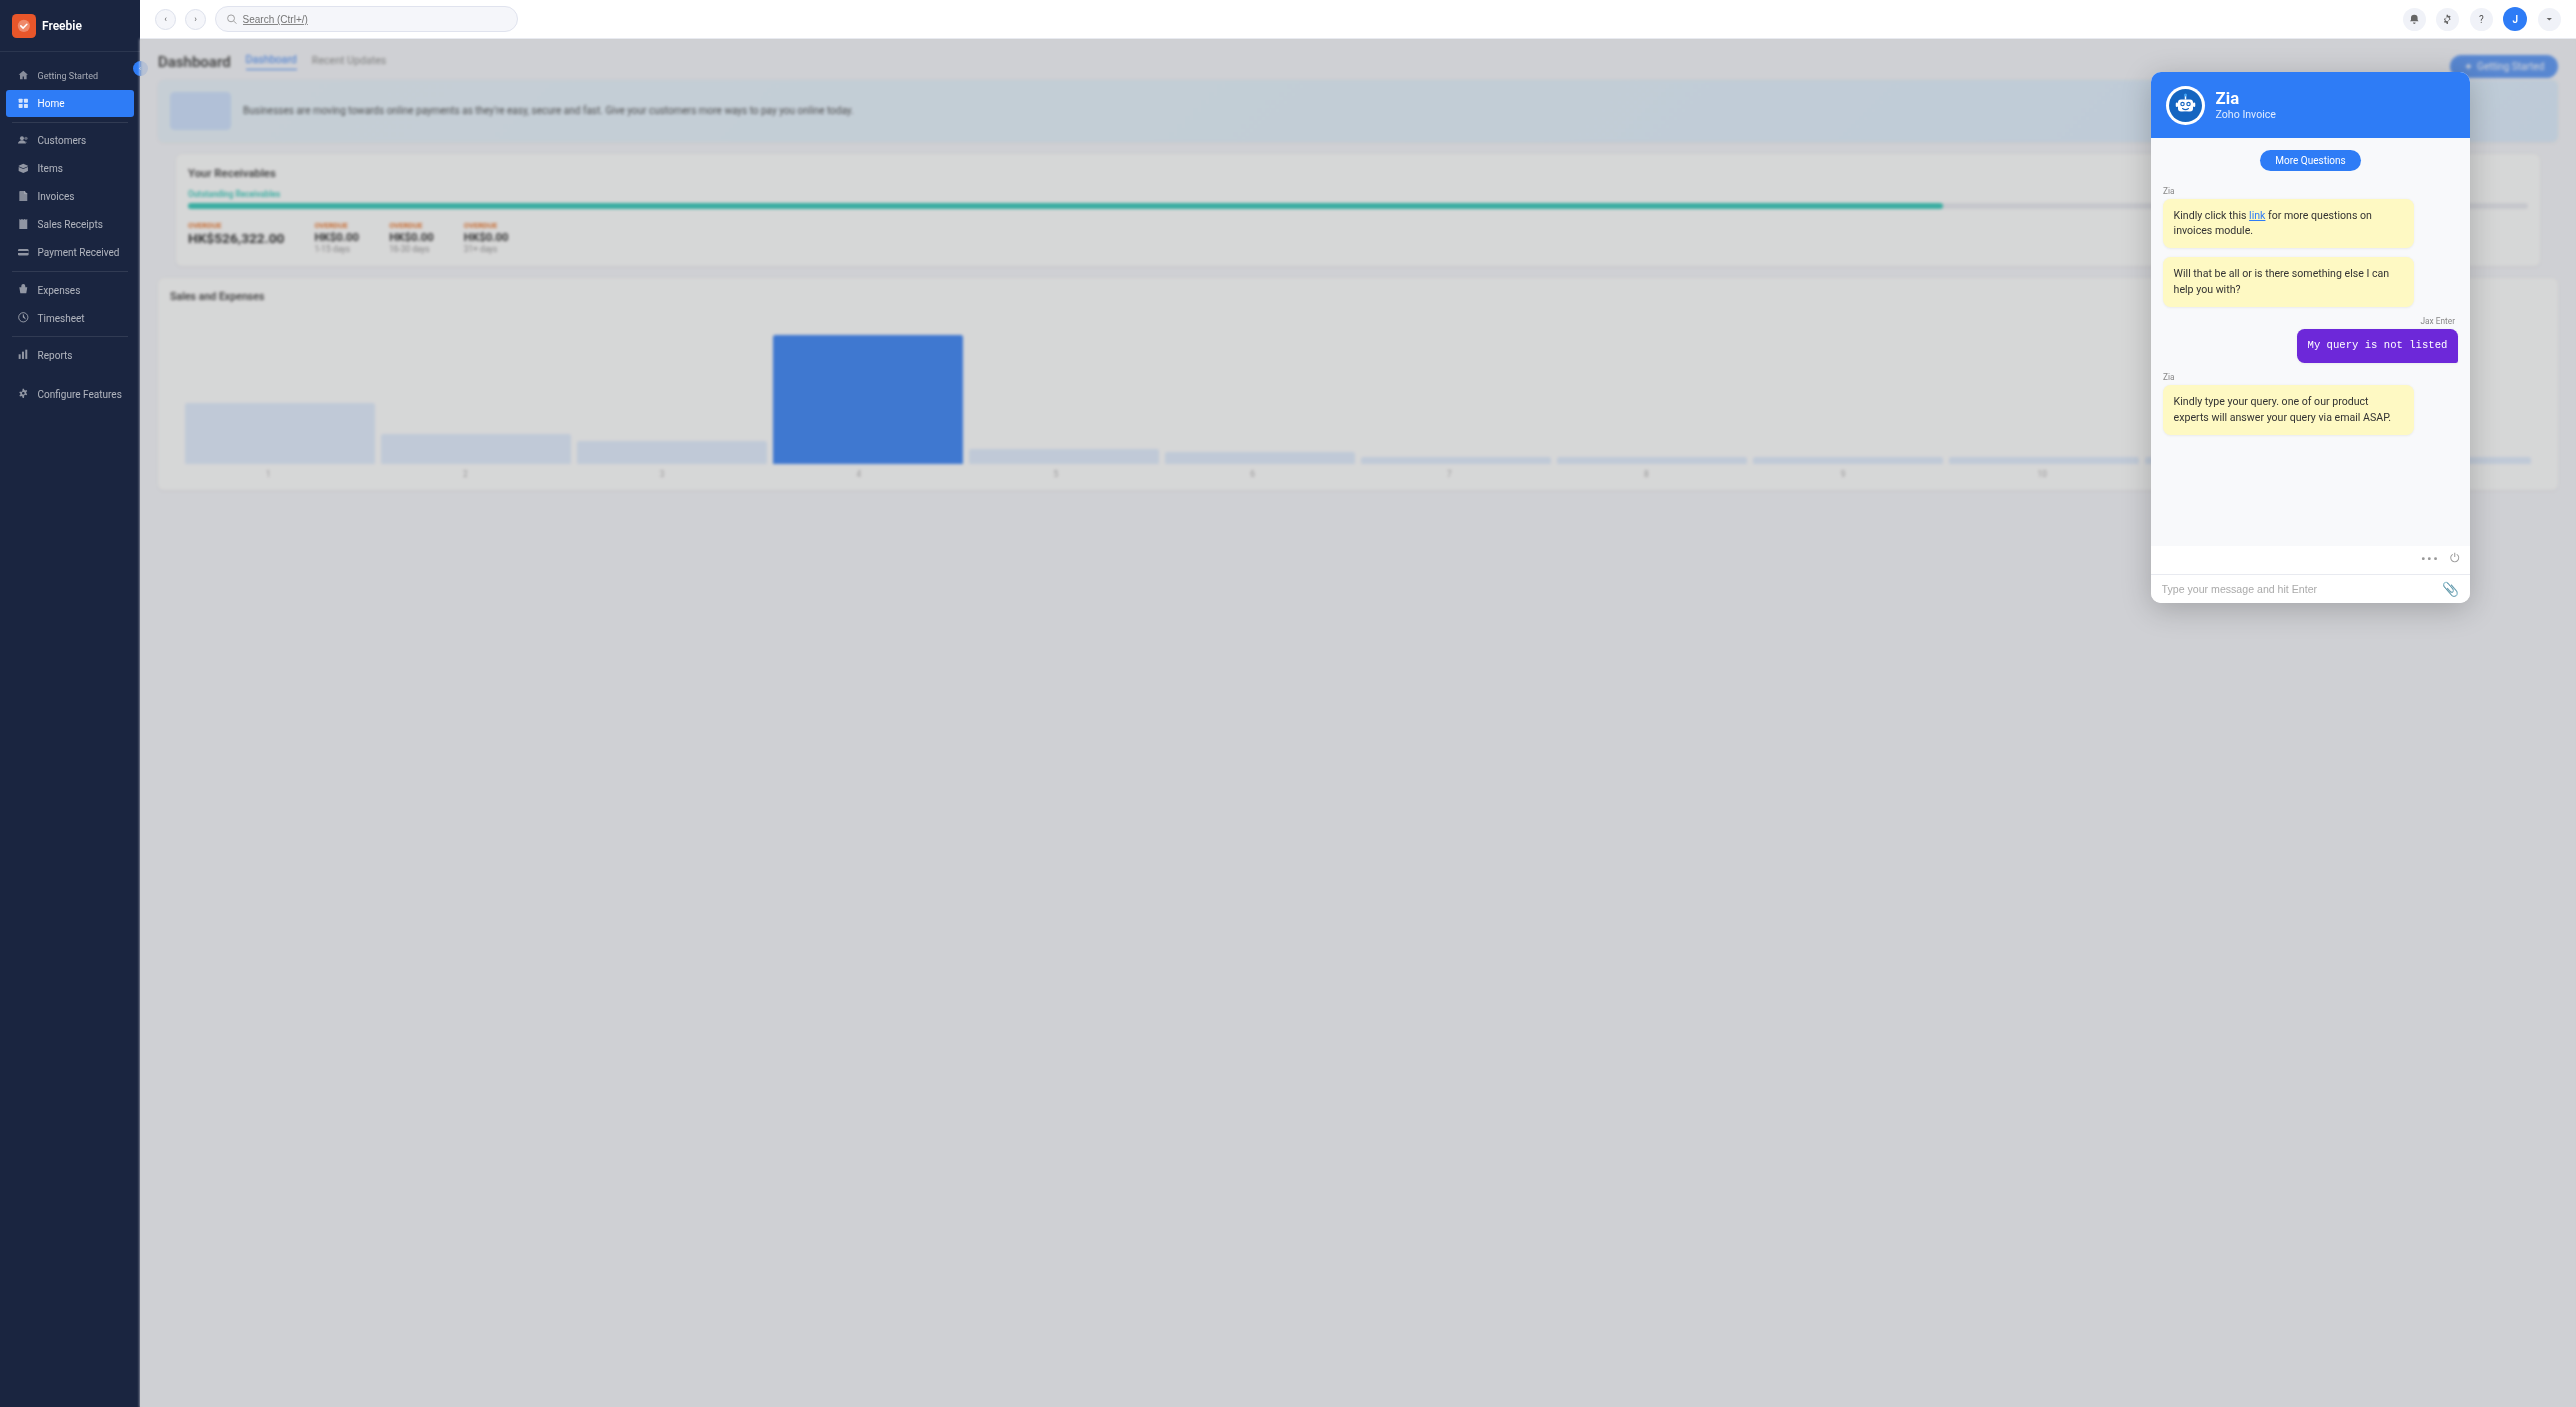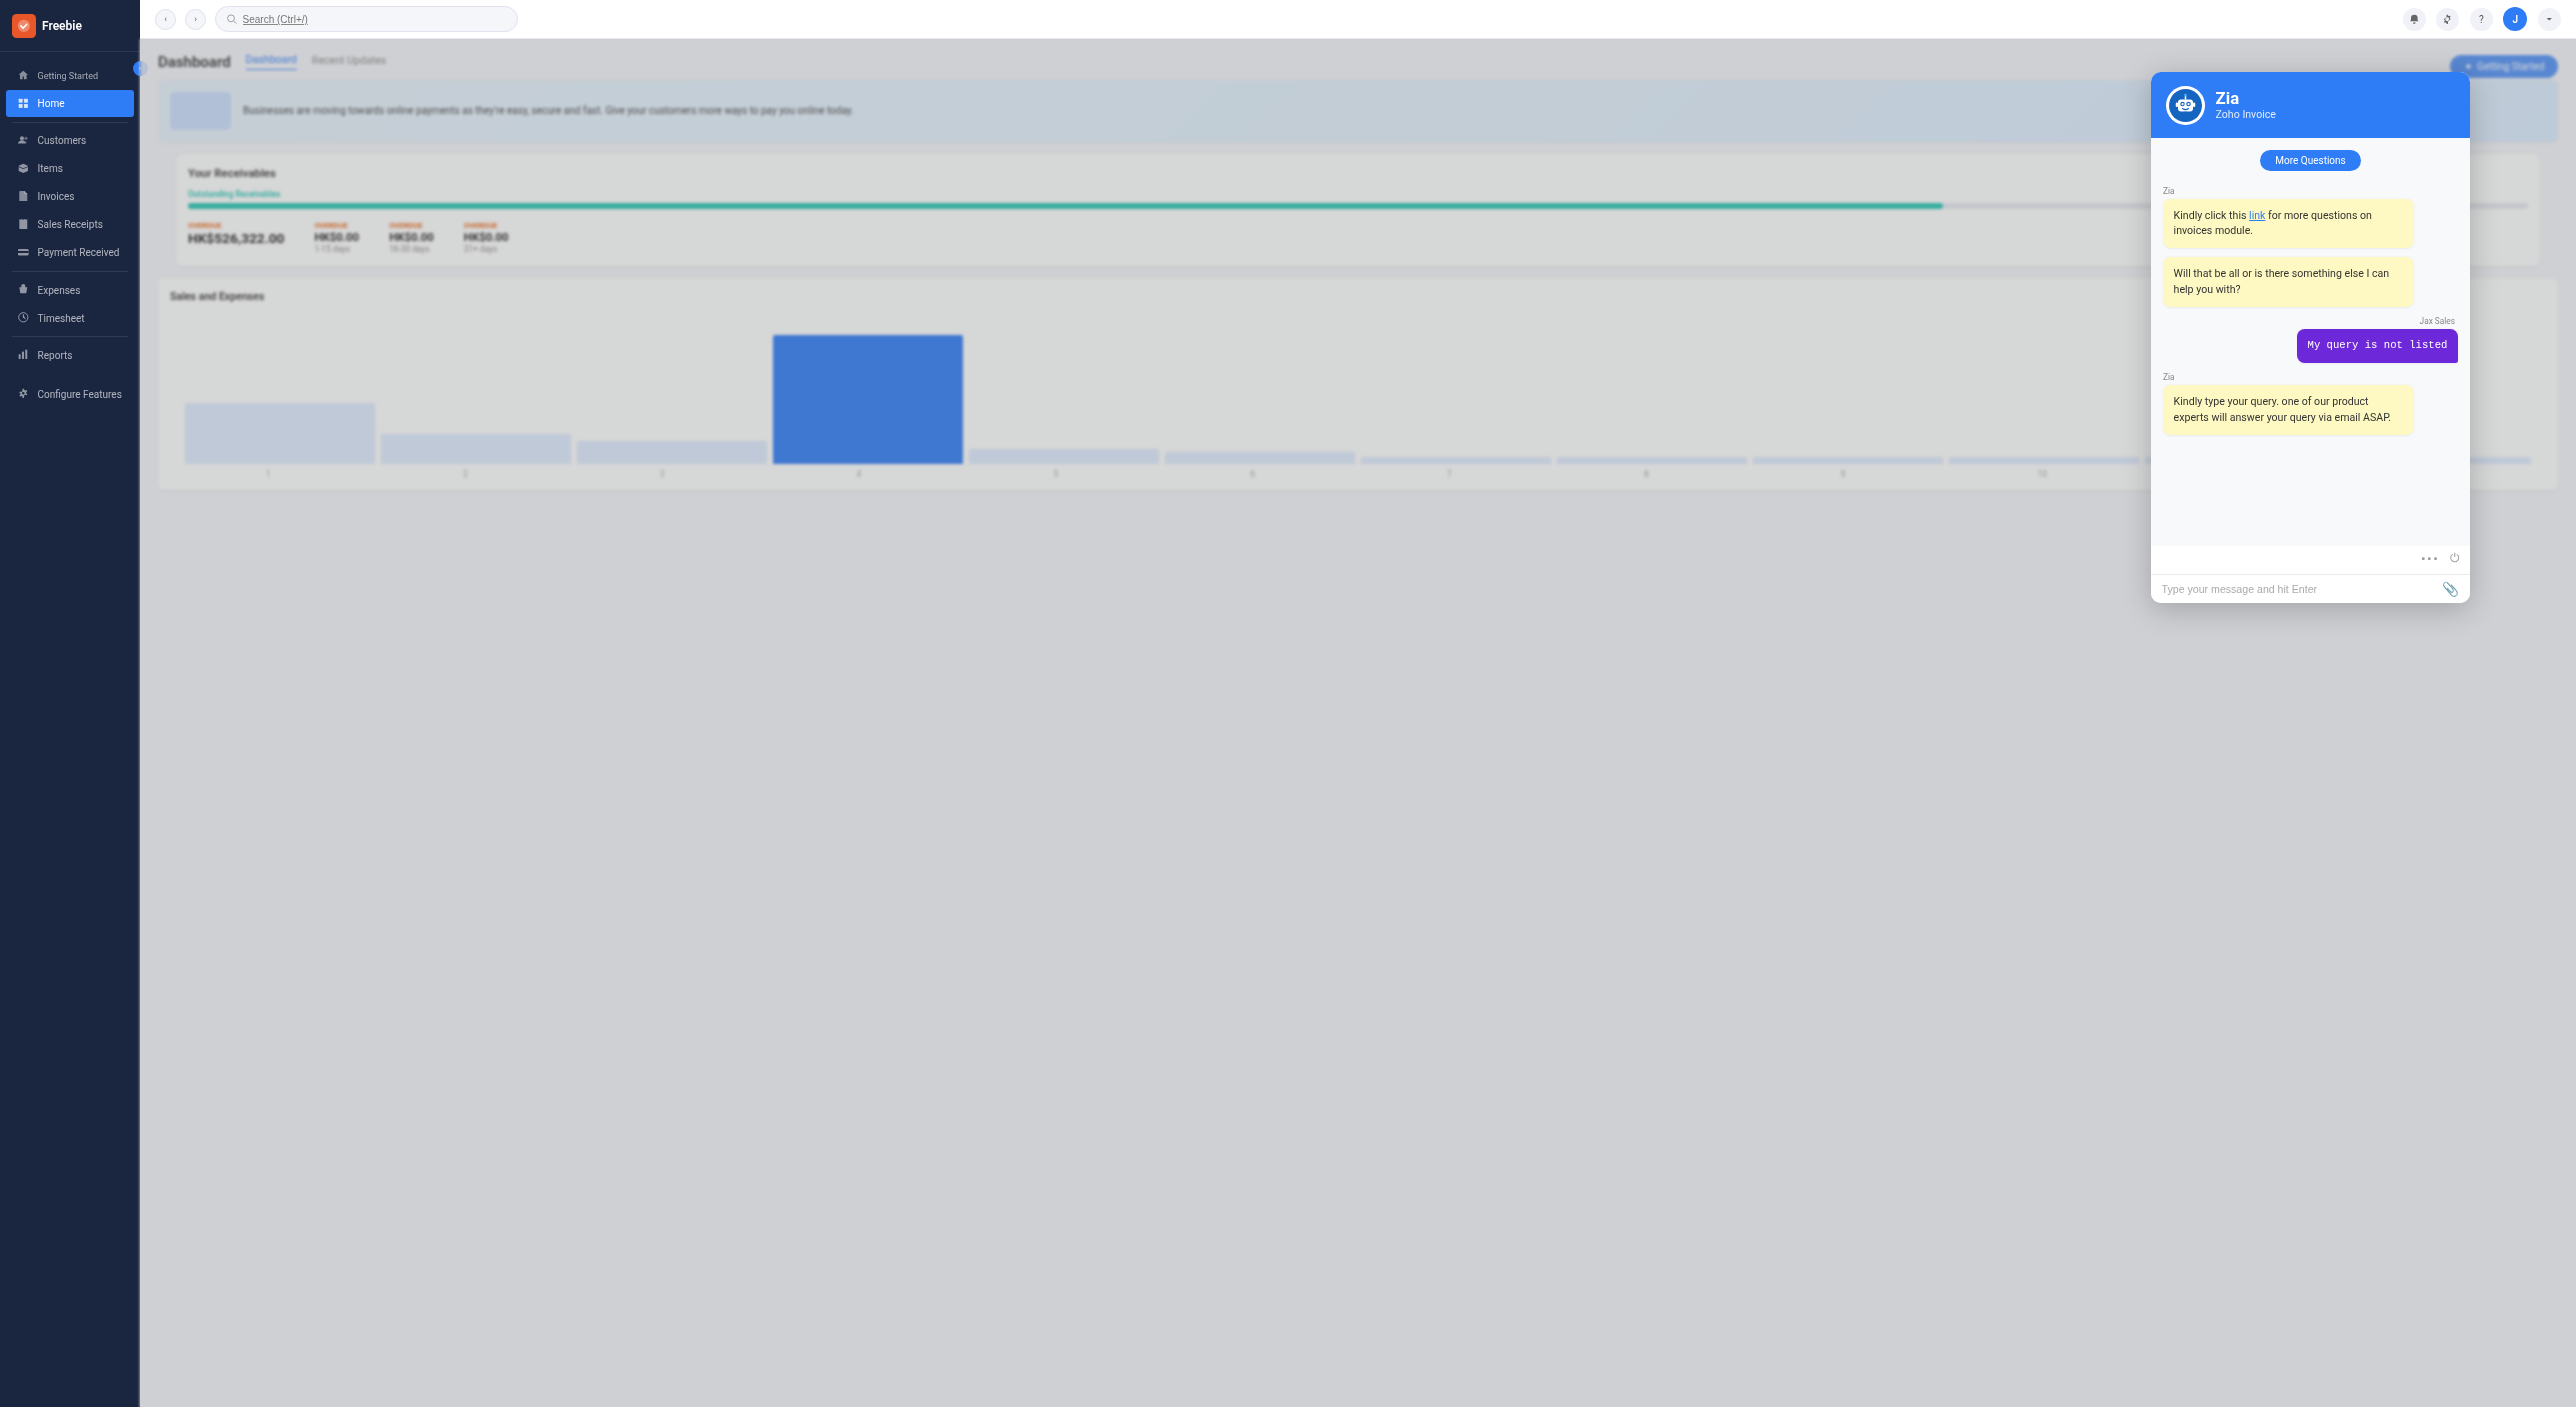--- a/index.html
+++ b/index.html
@@ -722,21 +722,21 @@
       <div class="chat-bubble">
         <span>Kindly click this </span><span class="link">link</span><span> for more questions on invoices module.</span>
       </div>
     </div>
 
     <div class="chat-row">
       <div class="chat-bubble">Will that be all or is there something else I can help you with?</div>
     </div>
 
     <div class="chat-row user-row">
-      <div class="chat-msg-sender right">Jax Sales</div>
+      <div class="chat-msg-sender right">Jax Enter</div>
       <div class="chat-bubble user">My query is not listed</div>
     </div>
 
     <div class="chat-row">
       <div class="chat-msg-sender">Zia</div>
       <div class="chat-bubble">Kindly type your query. one of our product experts will answer your query via email ASAP.</div>
     </div>
 
   </div>
 

